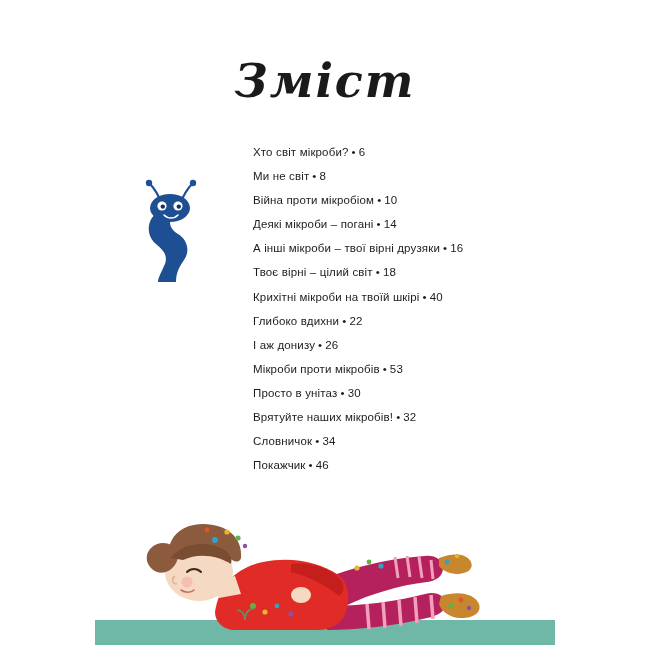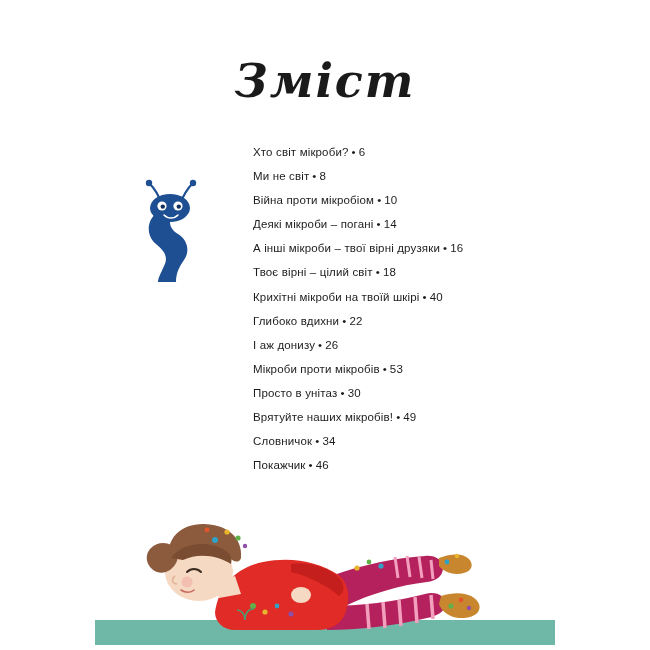--- a/index.html
+++ b/index.html
@@ -141,21 +141,21 @@
 
     <div class="toc-item">
       <span>Мікроби проти мікробів</span><span class="dot">•</span><span>53</span>
     </div>
 
     <div class="toc-item">
       <span>Просто в унітаз</span><span class="dot">•</span><span>30</span>
     </div>
 
     <div class="toc-item">
-      <span>Врятуйте наших мікробів!</span><span class="dot">•</span><span>49</span>
+      <span>Врятуйте наших мікробів!</span><span class="dot">•</span><span>32</span>
     </div>
 
     <div class="toc-item">
       <span>Словничок</span><span class="dot">•</span><span>34</span>
     </div>
 
     <div class="toc-item">
       <span>Покажчик</span><span class="dot">•</span><span>46</span>
     </div>
 

